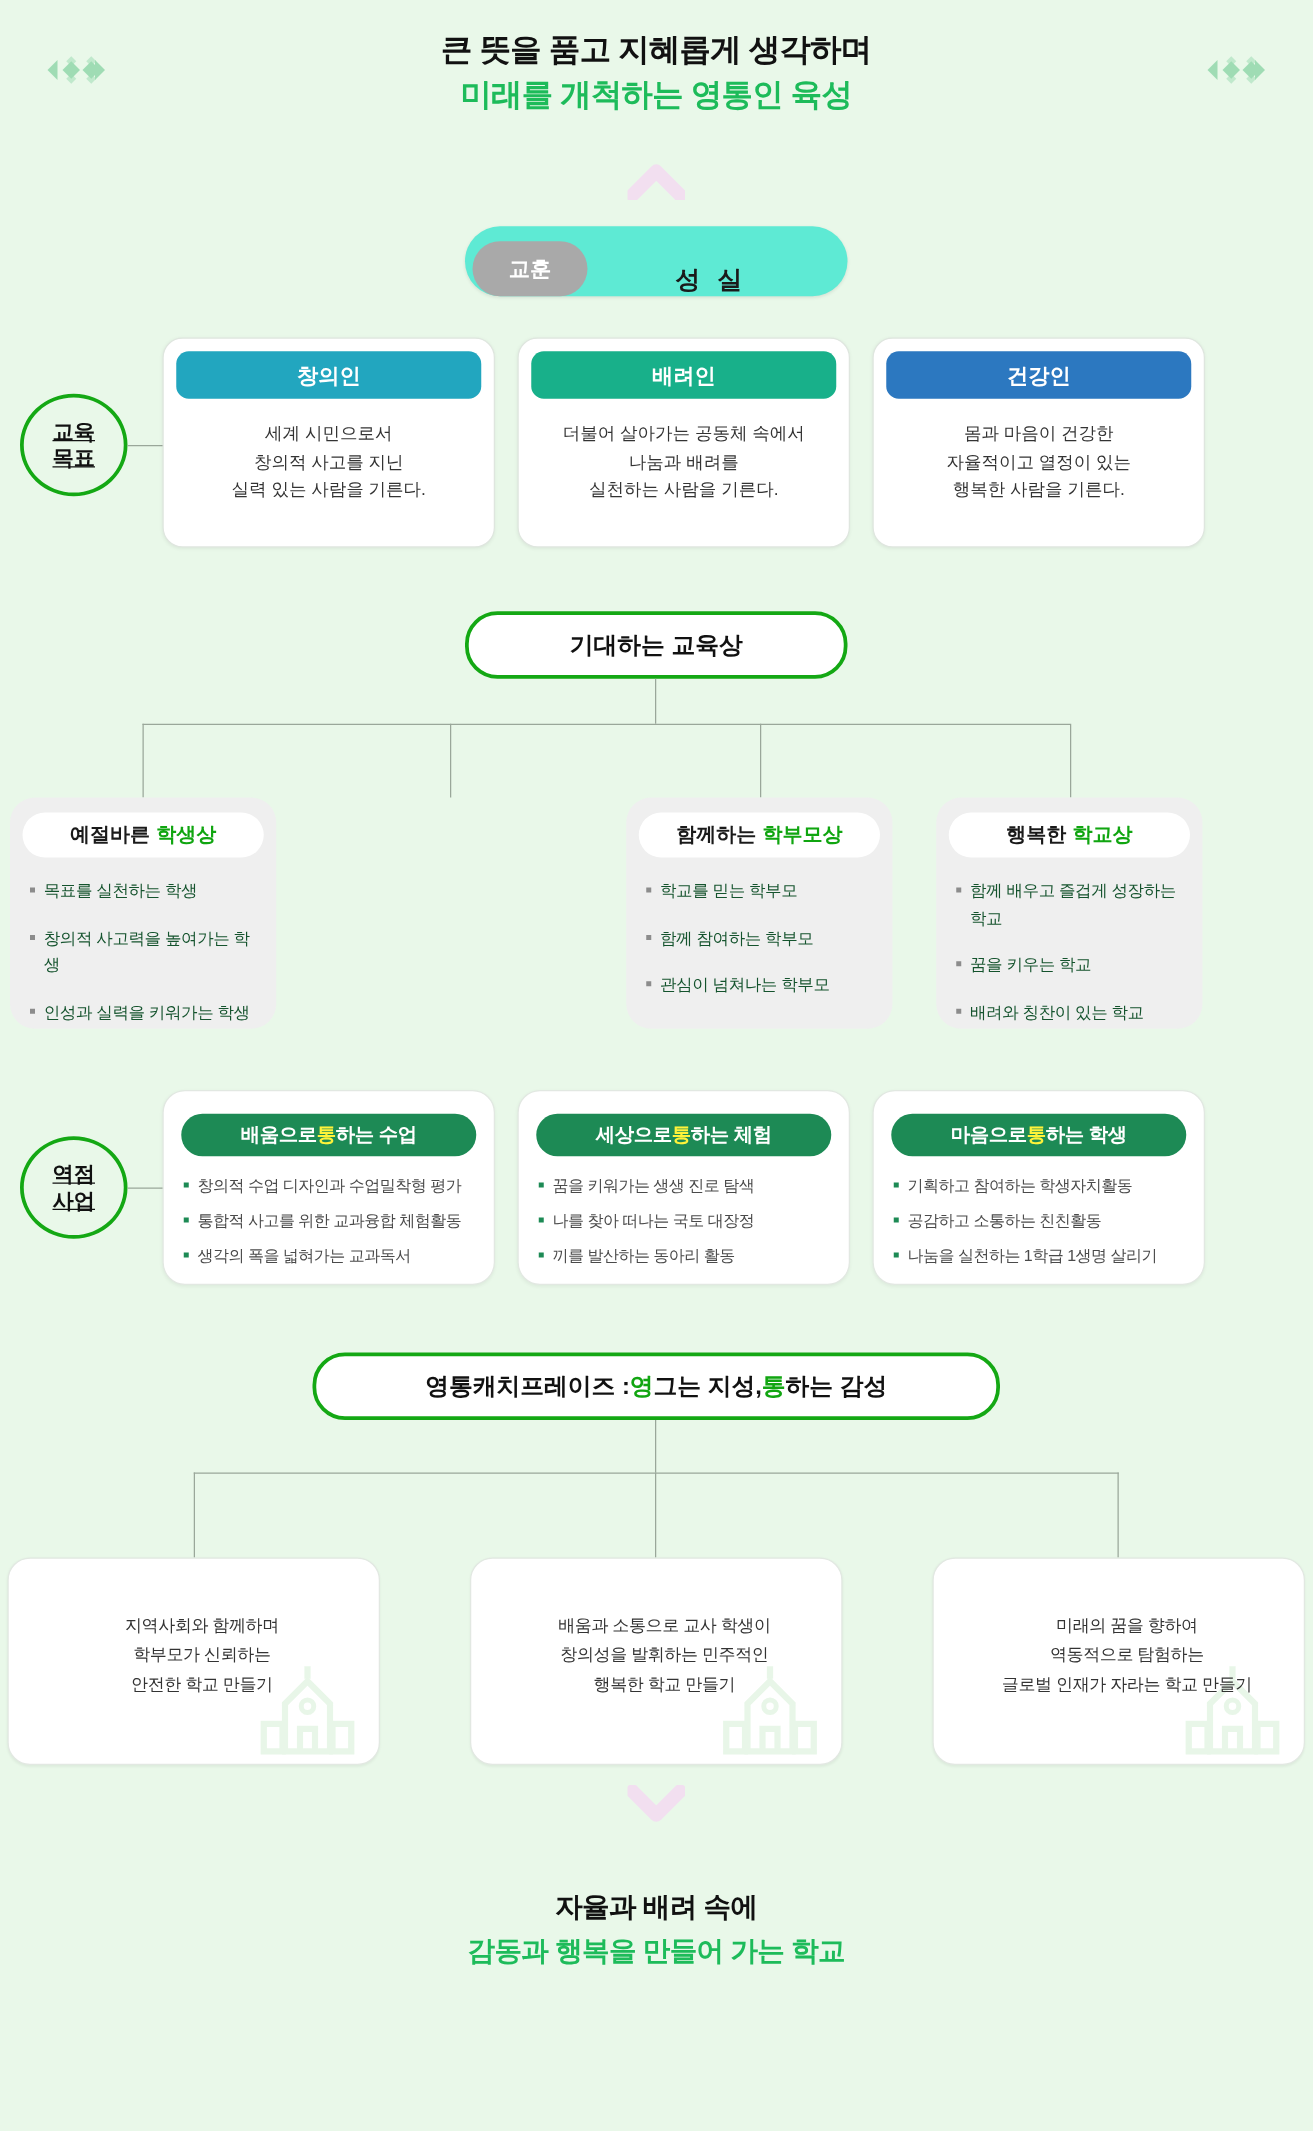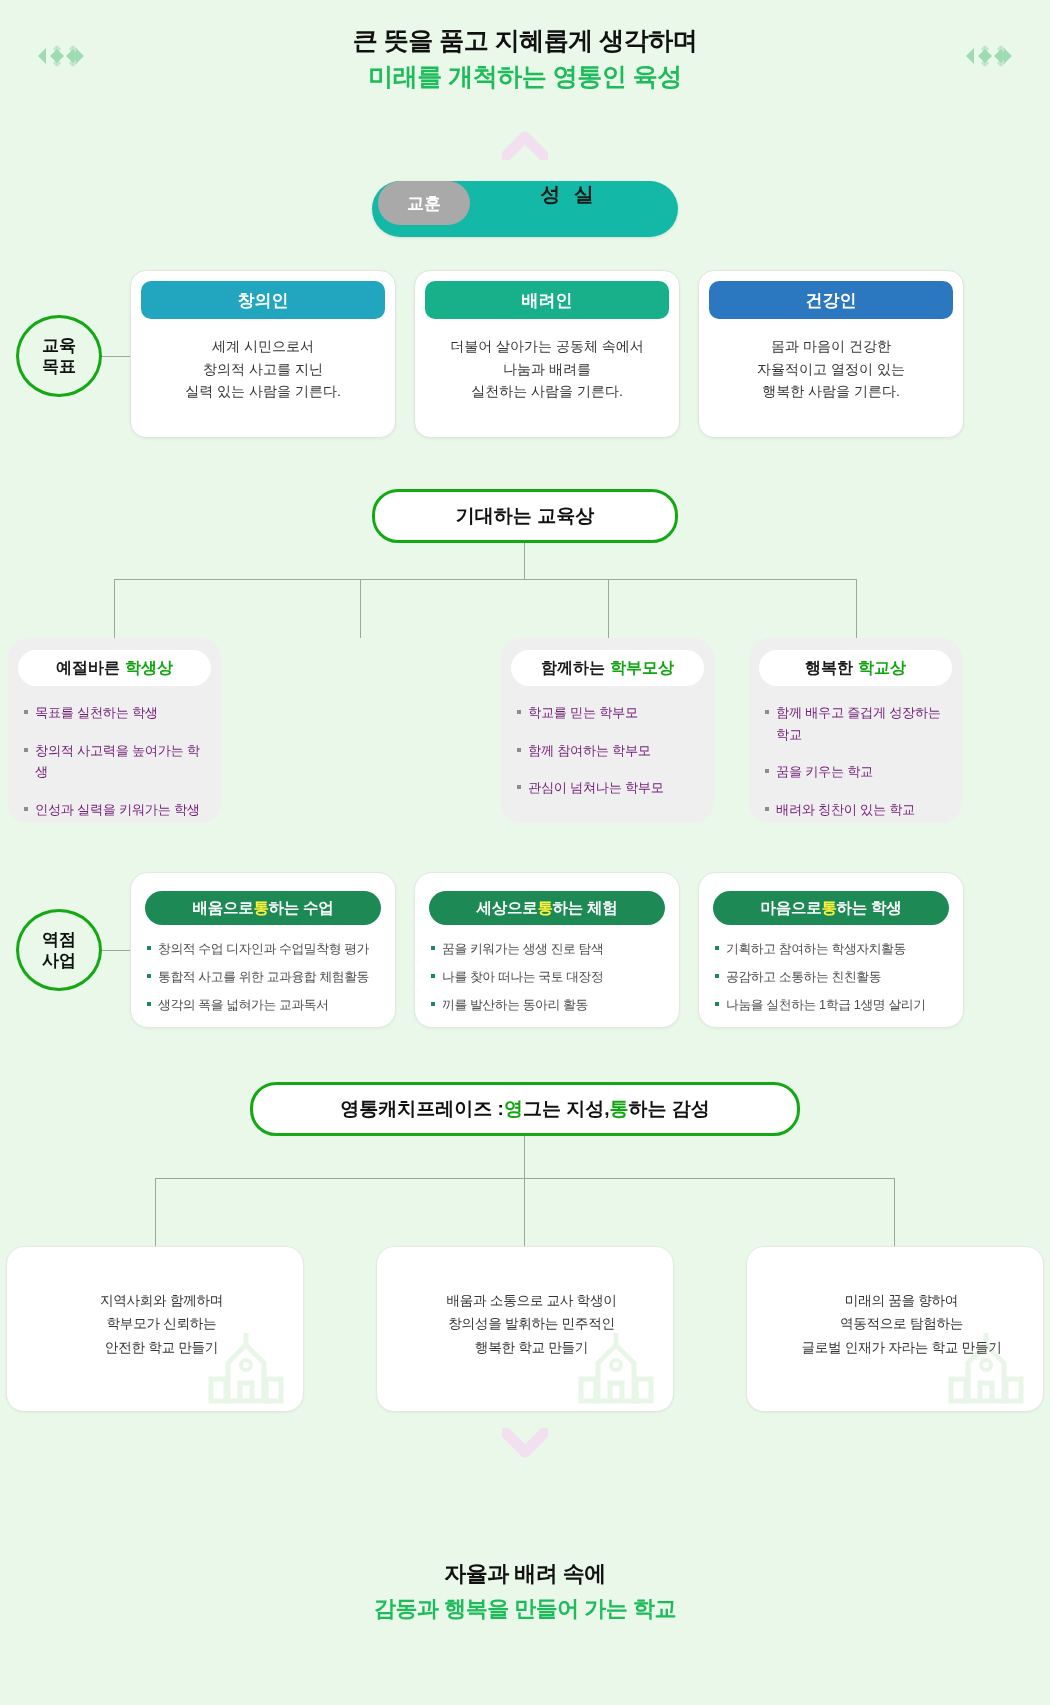--- a/index.html
+++ b/index.html
@@ -18,37 +18,37 @@
   .ornament { position: absolute; top: 44px; width: 66px; height: 24px; }
   .ornament.left { left: 28px; }
   .ornament.right { right: 28px; }
 
   
   .chev { position: absolute; left: 50%; transform: translateX(-50%); width: 46px; height: 30px; }
 
   
   .motto-pill {
     position: absolute; left: 50%; transform: translateX(-50%); top: 181px;
-    width: 306px; height: 56px; background: #14b8a6; border-radius: 28px;
+    width: 306px; height: 56px; background: #5eead4; border-radius: 28px;
     box-shadow: 0 1px 3px rgba(0,0,0,.10);
-    display: flex; align-items: flex-start;
+    display: flex; align-items: flex-end;
   }
   .motto-tag {
     width: 92px; height: 44px; margin-left: 6px; border-radius: 22px;
     background: #a9a9a9; color: #fff; font-size: 17px; font-weight: bold;
     display: flex; align-items: center; justify-content: center;
   }
   .motto-val { flex: 1; text-align: center; font-size: 20px; font-weight: bold; color: #1a1a1a; letter-spacing: 4px; padding-right: 10px; }
 
   
   .oval {
     position: absolute; width: 86px; height: 82px; border: 3px solid #14a814;
     border-radius: 50%; background: #e9f8e9;
     display: flex; flex-direction: column; align-items: center; justify-content: center;
-    font-size: 17px; font-weight: bold; color: #111; line-height: 1.25;
+    font-size: 17px; font-weight: bold; color: #111; line-height: 1.25; text-decoration: underline;
   }
   .oval-stem { position: absolute; height: 1px; background: #9aa79a; }
 
   
   .goal-card {
     position: absolute; top: 270px; width: 266px; height: 168px;
     background: #fff; border: 1px solid #dfe6df; border-radius: 16px;
     box-shadow: 0 1px 3px rgba(0,0,0,.06);
     padding: 10px 10px 0 10px;
   }
@@ -78,21 +78,21 @@
     background: #efefef; border-radius: 20px; padding: 12px 10px 0 10px;
   }
   .img-head {
     height: 36px; background: #fff; border-radius: 18px;
     display: flex; align-items: center; justify-content: center;
     font-size: 16px; font-weight: bold; color: #1a1a1a;
   }
   .img-head .hl { color: #10a510; margin-left: 5px; }
   .bullets { margin-top: 12px; padding: 0 4px; }
   .bullets li {
-    list-style: none; font-size: 13.2px; color: #701a75; line-height: 1.63;
+    list-style: none; font-size: 13.2px; color: #14532d; line-height: 1.63;
     padding-left: 13px; position: relative; letter-spacing: -0.3px; margin-top: 16px;
   }
   .bullets li::before {
     content: ""; position: absolute; left: 2px; top: 8px;
     width: 4px; height: 4px; background: #8c8c8c;
   }
 
   
   .pj-card {
     position: absolute; top: 872px; width: 266px; height: 156px;
@@ -126,21 +126,21 @@
     padding-left: 13px;
   }
   .bt-text {
     position: relative; z-index: 2; text-align: center;
     padding-top: 42px; font-size: 13.6px; color: #333; line-height: 1.72; letter-spacing: -0.3px;
   }
   .bt-icon { position: absolute; right: 14px; bottom: 4px; width: 86px; height: 80px; opacity: .6; z-index: 1; }
 
   
   .footer { position: absolute; top: 1508px; left: 0; width: 1050px; text-align: center; }
-  .footer-1 { font-size: 22px; font-weight: bold; color: #111; line-height: 1.6; letter-spacing: -0.5px; margin-top: 48px; }
+  .footer-1 { font-size: 22px; font-weight: bold; color: #111; line-height: 1.6; letter-spacing: -0.5px; }
   .footer-2 { font-size: 22px; font-weight: bold; color: #1dbb5a; line-height: 1.6; letter-spacing: -0.5px; }
 </style>
 </head>
 <body>
 
 <div id="page">
 
   <div class="header">
     <div class="slogan-1">큰 뜻을 품고 지혜롭게 생각하며</div>
     <div class="slogan-2">미래를 개척하는 영통인 육성</div>

